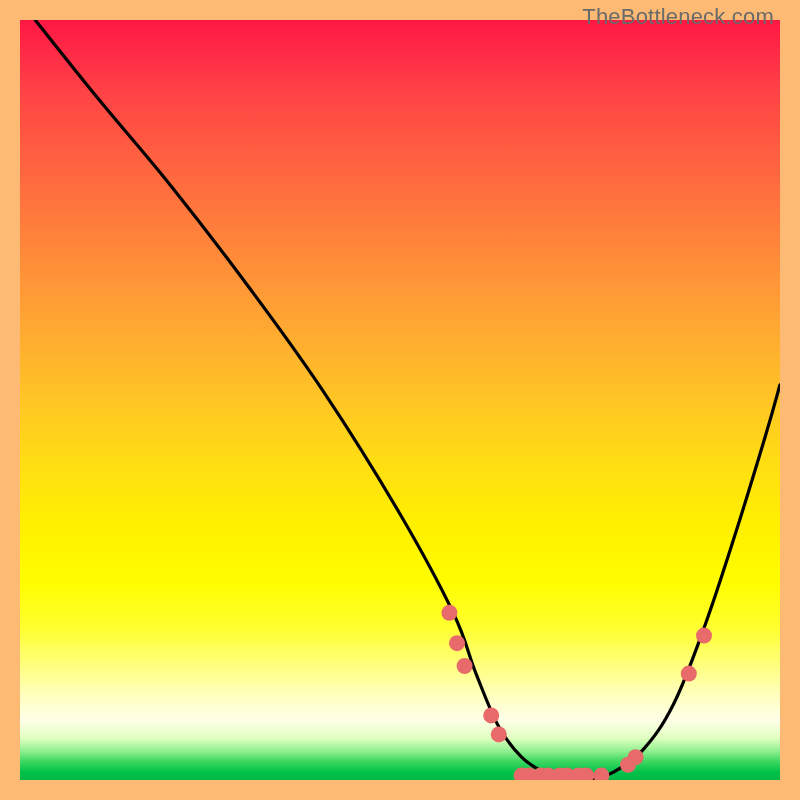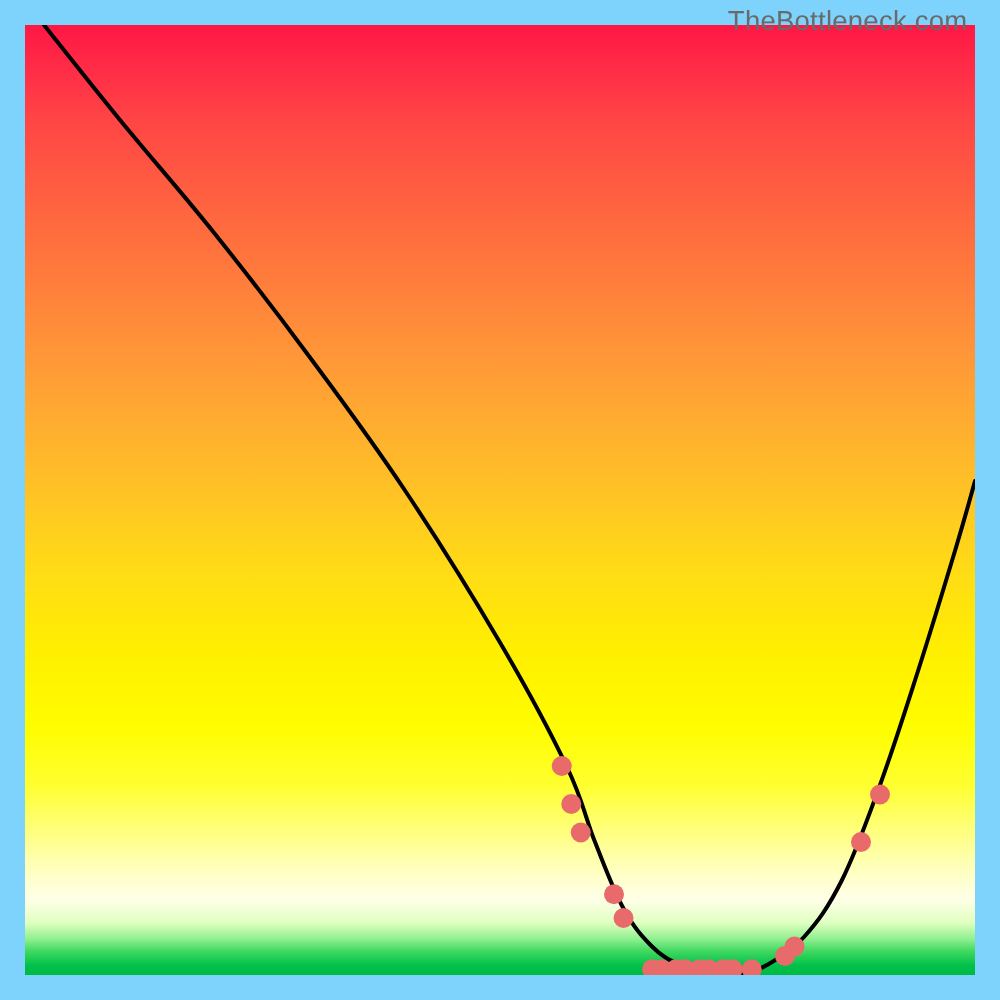--- a/index.html
+++ b/index.html
@@ -8,21 +8,21 @@
     width: 800px;
     height: 800px;
     background: #000;
     overflow: hidden;
     font-family: Arial, Helvetica, sans-serif;
   }
   .container {
     position: relative;
     width: 800px;
     height: 800px;
-    background: #7dd3fc;
+    background: #fdba74;
   }
   .plot-area {
     position: absolute;
     left: 20px;
     top: 20px;
     width: 760px;
     height: 760px;
     background: linear-gradient(to bottom,
       #ff1744 0%,
       #ff2e47 5%,

